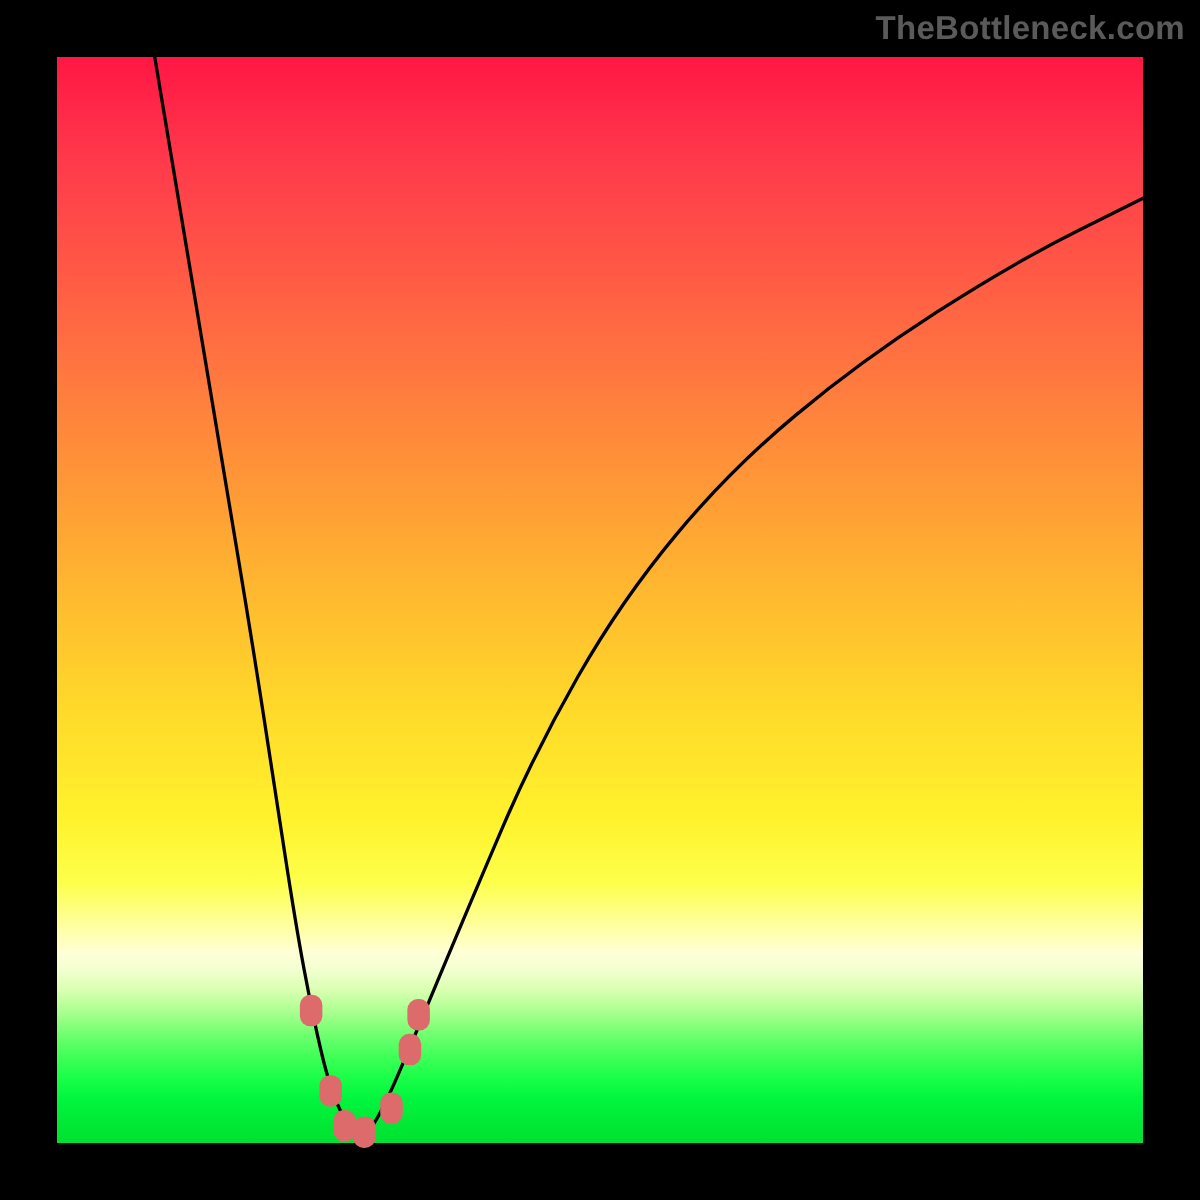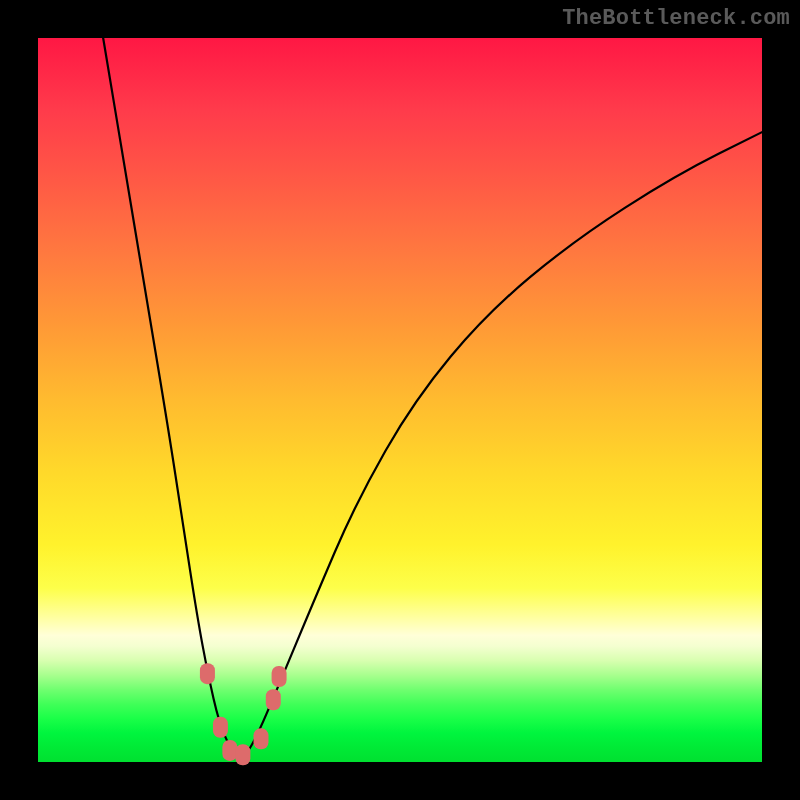--- a/index.html
+++ b/index.html
@@ -43,21 +43,21 @@
       #40ff58 92%,
       #1aff48 94%,
       #00f53e 96%,
       #00ea36 98%,
       #00e030 100%);
   }
   .watermark {
     position: absolute;
     top: 6px;
     right: 10px;
-    font-family: Liberation Mono, monospace;
+    font-family: Liberation Sans, sans-serif;
     font-size: 22px;
     font-weight: 600;
     color: #5a5a5a;
     letter-spacing: 0.2px;
   }
   svg.curve {
     position: absolute;
     left: 0;
     top: 0;
     width: 724px;

